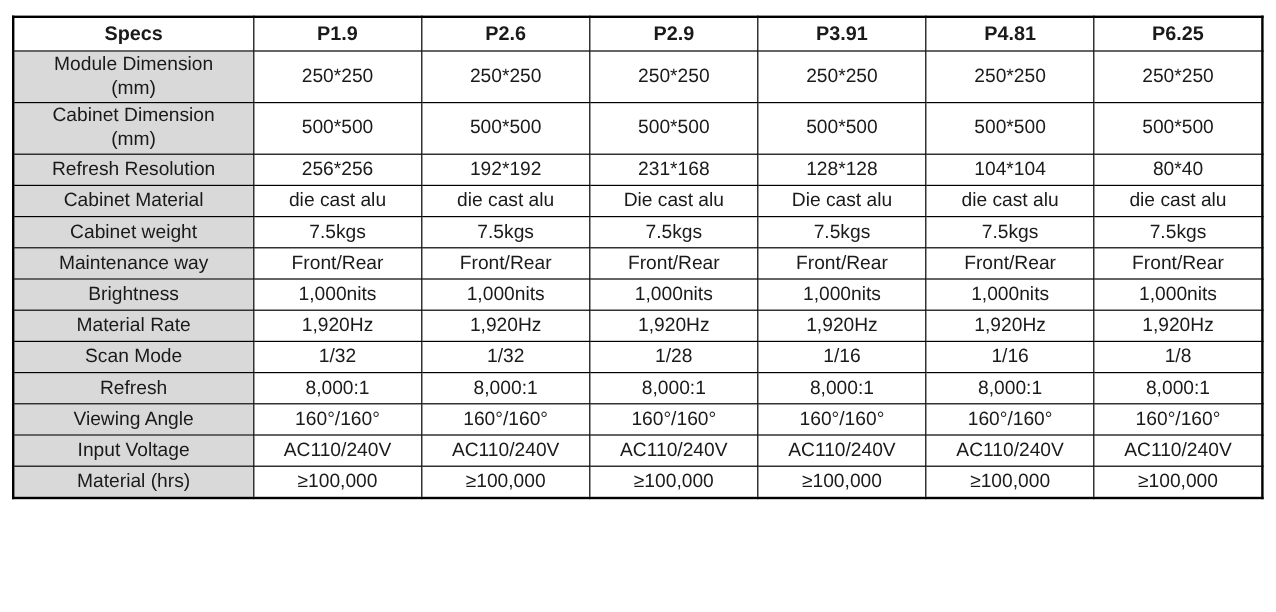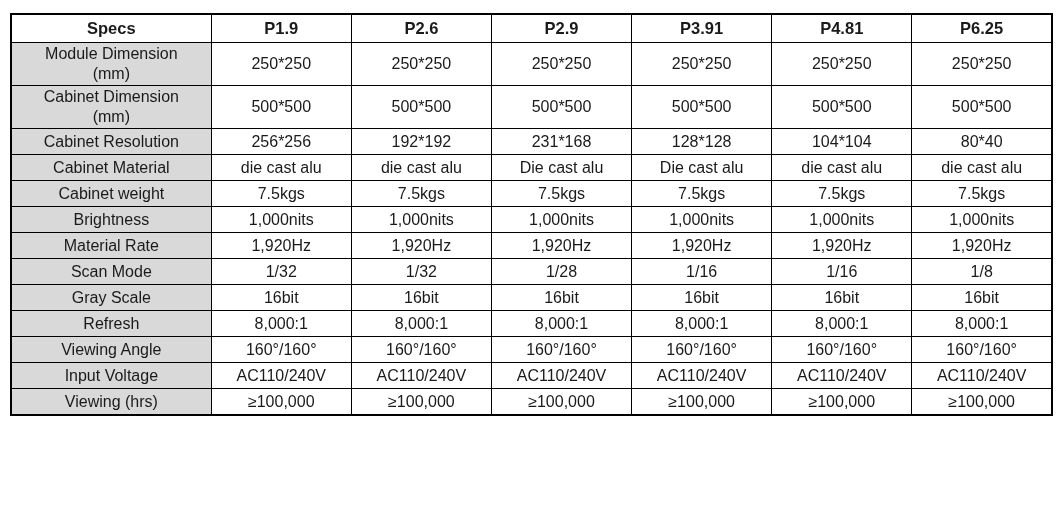--- a/index.html
+++ b/index.html
@@ -94,21 +94,21 @@
           <td class="label-cell">Cabinet Dimension
 (mm)</td>
           <td>500*500</td>
           <td>500*500</td>
           <td>500*500</td>
           <td>500*500</td>
           <td>500*500</td>
           <td>500*500</td>
         </tr>
         <tr>
-          <td class="label-cell">Cabinet Resolution</td>
+          <td class="label-cell">Refresh Resolution</td>
           <td>256*256</td>
           <td>192*192</td>
           <td>231*168</td>
           <td>128*128</td>
           <td>104*104</td>
           <td>80*40</td>
         </tr>
         <tr>
           <td class="label-cell">Cabinet Material</td>
           <td>die cast alu</td>
@@ -119,20 +119,29 @@
           <td>die cast alu</td>
         </tr>
         <tr>
           <td class="label-cell">Cabinet weight</td>
           <td>7.5kgs</td>
           <td>7.5kgs</td>
           <td>7.5kgs</td>
           <td>7.5kgs</td>
           <td>7.5kgs</td>
           <td>7.5kgs</td>
+        </tr>
+        <tr>
+          <td class="label-cell">Maintenance way</td>
+          <td>Front/Rear</td>
+          <td>Front/Rear</td>
+          <td>Front/Rear</td>
+          <td>Front/Rear</td>
+          <td>Front/Rear</td>
+          <td>Front/Rear</td>
         </tr>
         <tr>
           <td class="label-cell">Brightness</td>
           <td>1,000nits</td>
           <td>1,000nits</td>
           <td>1,000nits</td>
           <td>1,000nits</td>
           <td>1,000nits</td>
           <td>1,000nits</td>
         </tr>
@@ -148,29 +157,20 @@
         <tr>
           <td class="label-cell">Scan Mode</td>
           <td>1/32</td>
           <td>1/32</td>
           <td>1/28</td>
           <td>1/16</td>
           <td>1/16</td>
           <td>1/8</td>
         </tr>
         <tr>
-          <td class="label-cell">Gray Scale</td>
-          <td>16bit</td>
-          <td>16bit</td>
-          <td>16bit</td>
-          <td>16bit</td>
-          <td>16bit</td>
-          <td>16bit</td>
-        </tr>
-        <tr>
           <td class="label-cell">Refresh</td>
           <td>8,000:1</td>
           <td>8,000:1</td>
           <td>8,000:1</td>
           <td>8,000:1</td>
           <td>8,000:1</td>
           <td>8,000:1</td>
         </tr>
         <tr>
           <td class="label-cell">Viewing Angle</td>
@@ -184,21 +184,21 @@
         <tr>
           <td class="label-cell">Input Voltage</td>
           <td>AC110/240V</td>
           <td>AC110/240V</td>
           <td>AC110/240V</td>
           <td>AC110/240V</td>
           <td>AC110/240V</td>
           <td>AC110/240V</td>
         </tr>
         <tr>
-          <td class="label-cell">Viewing (hrs)</td>
+          <td class="label-cell">Material (hrs)</td>
           <td>≥100,000</td>
           <td>≥100,000</td>
           <td>≥100,000</td>
           <td>≥100,000</td>
           <td>≥100,000</td>
           <td>≥100,000</td>
         </tr>
       </tbody>
   </table>
 </div>

